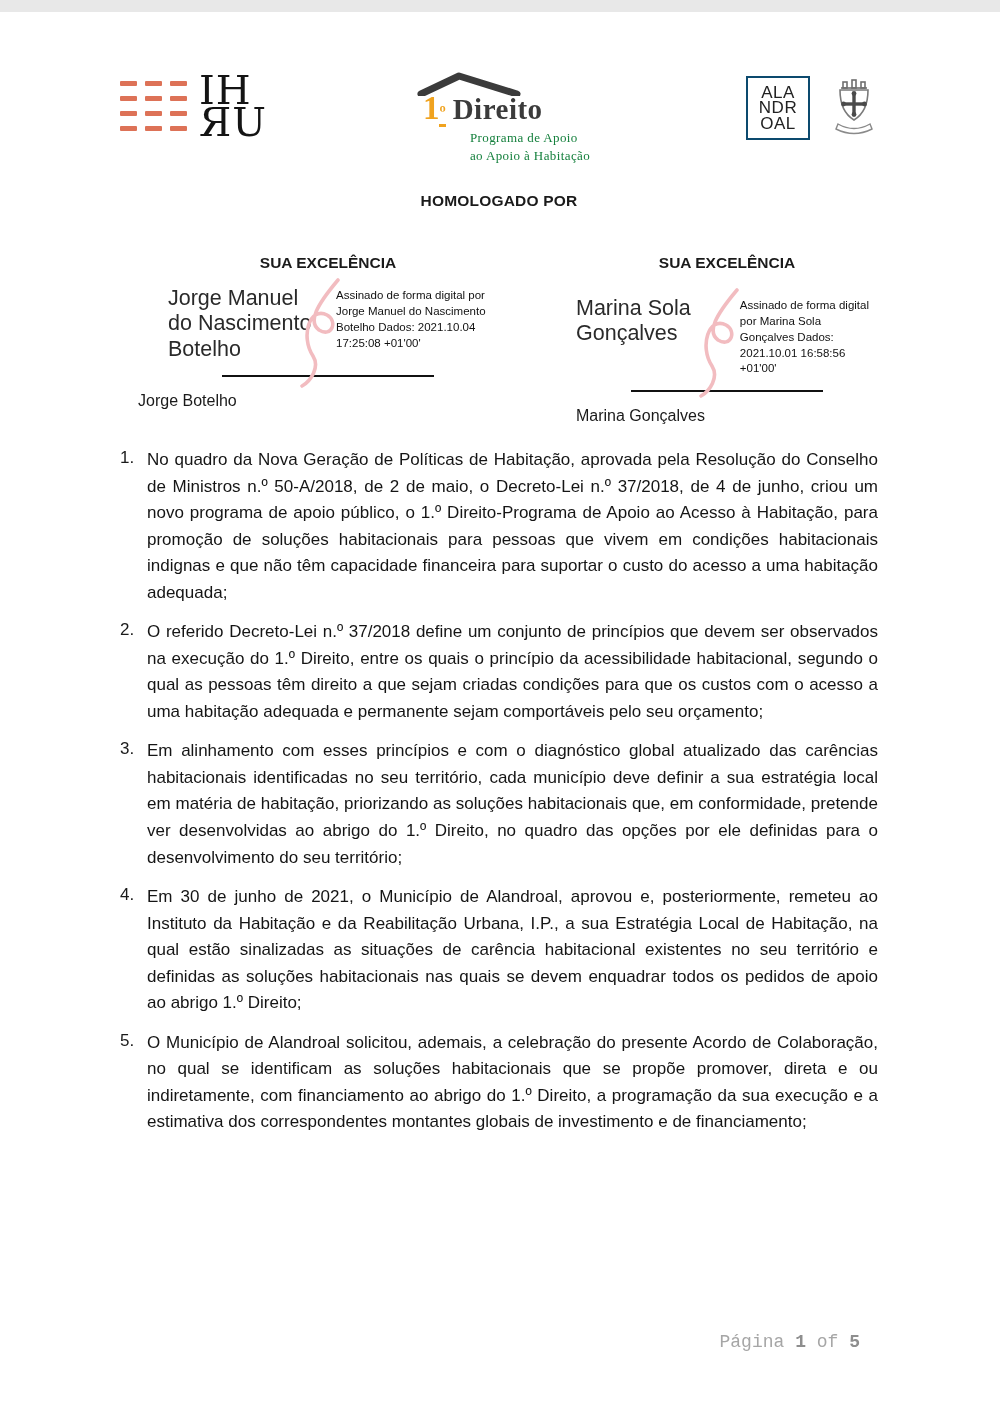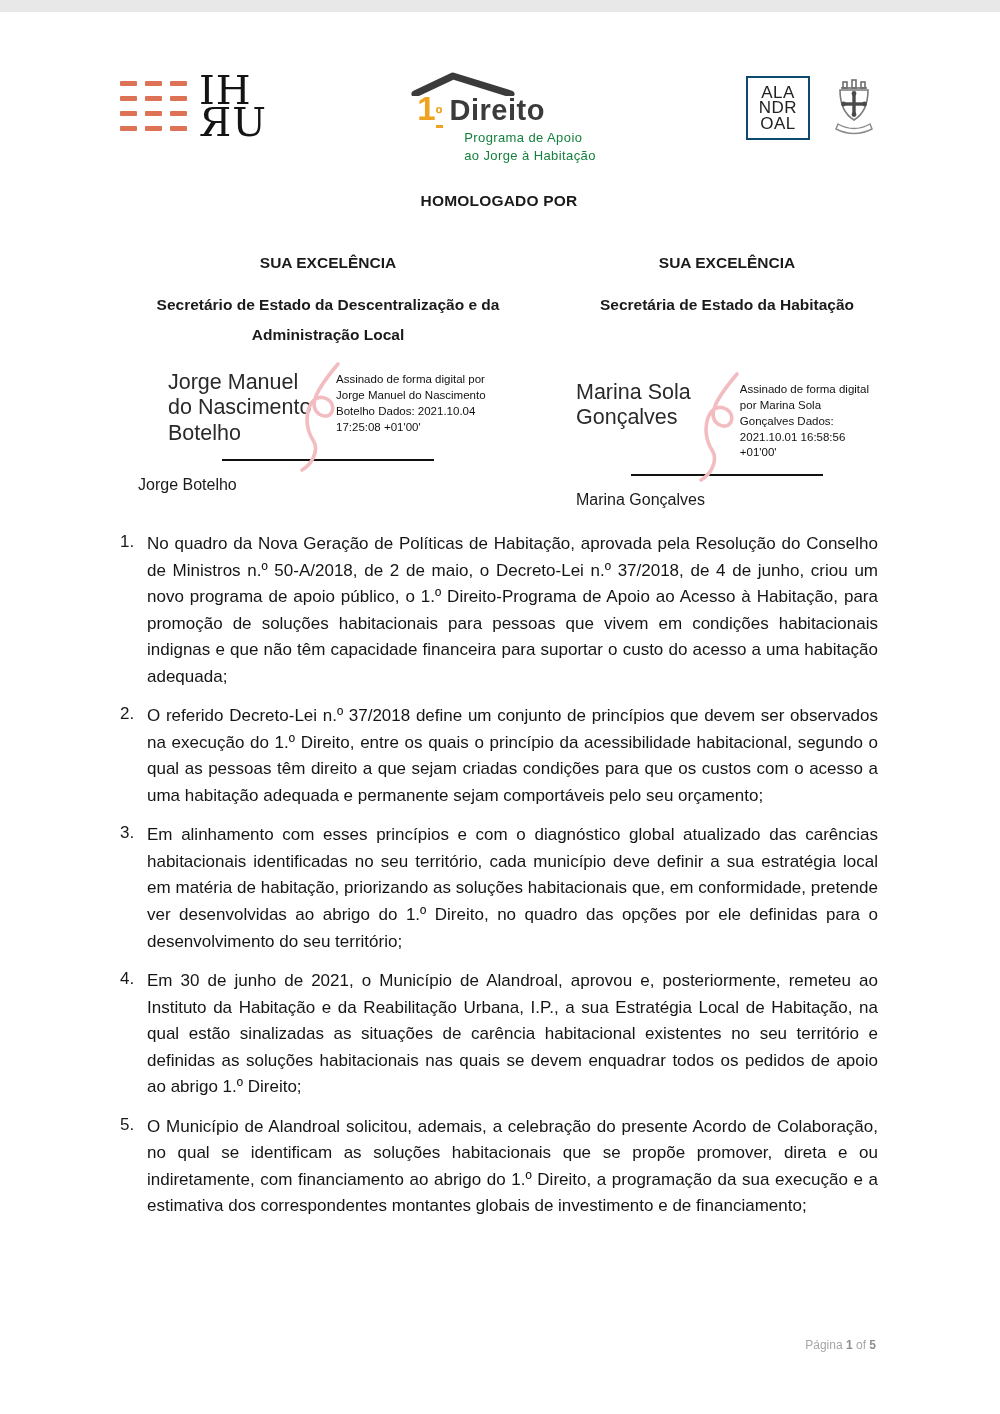--- a/index.html
+++ b/index.html
@@ -16,21 +16,21 @@
   }
 
   
   .logo-band { display:flex; justify-content:space-between; align-items:flex-start; height:92px; }
 
   .ihru { display:flex; align-items:center; gap:12px; margin-top:4px; }
   .ihru-dashes { display:grid; grid-template-columns:repeat(3,17px); gap:10px 8px; }
   .ihru-dashes i { display:block; width:17px; height:5px; border-radius:1px; background:#dd7257; }
   .ihru-letters { font-family:"DejaVu Serif", serif; font-size:40px; line-height:.8; color:#141414; letter-spacing:1px; }
 
-  .direito { position:relative; padding-top:20px; margin-top:2px; }
+  .direito { position:relative; padding-top:20px; margin-top:2px;font-family:Liberation Serif, serif; }
   .direito-roof { position:absolute; top:0; left:-6px; }
   .d-row { display:flex; align-items:baseline; }
   .d-num { color:#f0a31f; font-size:33px; font-weight:bold; line-height:1; }
   .d-ord { font-size:19px; border-bottom:3px solid #f0a31f; padding-bottom:1px; }
   .d-word { font-size:29px; font-weight:bold; color:#3b3b3b; margin-left:7px; letter-spacing:.5px; line-height:1; }
   .d-sub { margin-left:47px; margin-top:4px; font-size:13px; color:#15803d; line-height:1.35; letter-spacing:.4px; }
 
   .aland { display:flex; align-items:flex-start; gap:20px; margin-top:6px; }
   .aland-box { width:64px; height:64px; border:2px solid #0c4a6e; display:flex; flex-direction:column;
                justify-content:center; align-items:center; font-size:17px; line-height:.92;
@@ -60,21 +60,21 @@
   .col-right .sigblock { margin-top:24px; }
 
   
   .agree-title { text-align:center; font-weight:bold; font-size:15.5px; margin-top:52px; letter-spacing:.2px; }
   .paras { margin-top:22px; }
   .para { display:flex; margin-top:13px; }
   .pnum { width:27px; flex:0 0 27px; font-size:17px; padding-top:1px; }
   .ptext { flex:1; font-size:17px; line-height:1.56; text-align:justify; color:#151515; }
 
   
-  .footer { position:absolute; right:124px; bottom:74px; font-size:12px; color:#a6a6a6; }
+  .footer { position:absolute; right:140px; bottom:74px; font-size:18px; color:#a6a6a6;font-family:Liberation Mono, monospace; }
   .footer b { color:#8e8e8e; }
 </style>
 </head>
 <body>
 
 <div class="page">
 
   <div class="logo-band">
 
     <div class="ihru">
@@ -101,21 +101,21 @@
     <div class="direito">
       <svg class="direito-roof" width="104" height="24" viewBox="0 0 104 24">
         <polyline points="4,22 42,4 100,22" fill="none" stroke="#3b3b3b" stroke-width="7" stroke-linecap="round" stroke-linejoin="round"></polyline>
       </svg>
       <div class="d-row">
         <span class="d-num"><span>1</span><span class="d-ord">º</span></span>
         <span class="d-word">Direito</span>
       </div>
       <div class="d-sub">
         <div>Programa de Apoio</div>
-        <div>ao Jorge à Habitação</div>
+        <div>ao Apoio à Habitação</div>
       </div>
     </div>
 
     <div class="aland">
       <div class="aland-box">
         <div>ALA</div>
         <div>NDR</div>
         <div>OAL</div>
       </div>
       <svg class="crest" width="48" height="62" viewBox="0 0 48 62">
@@ -140,37 +140,35 @@
       </svg>
     </div>
   </div>
 
   <div class="homologado">HOMOLOGADO POR</div>
 
   <div class="cols">
 
     <div class="col col-left">
       <div class="salutation">SUA EXCELÊNCIA</div>
-      <div class="role">Secretário de Estado da Descentralização e da Administração Local</div>
       <div class="sigblock">
         <div class="sig-row">
           <div class="sig-bigname">Jorge Manuel do Nascimento Botelho</div>
           <svg class="flourish" width="58" height="112" viewBox="0 0 58 112">
             <path d="M42,4 C20,30 12,46 23,54 C36,62 42,45 31,39 C14,30 4,60 17,80 C24,91 15,105 6,110" stroke="#f2bcc0" stroke-width="3.6" fill="none" stroke-linecap="round"></path>
           </svg>
           <div class="sig-details">Assinado de forma digital por Jorge Manuel do Nascimento Botelho Dados: 2021.10.04 17:25:08 +01'00'</div>
         </div>
         <div class="sig-rule"></div>
         <div class="printed">Jorge Botelho</div>
       </div>
     </div>
 
     <div class="col col-right">
       <div class="salutation">SUA EXCELÊNCIA</div>
-      <div class="role">Secretária de Estado da Habitação</div>
       <div class="sigblock">
         <div class="sig-row">
           <div class="sig-bigname">Marina Sola Gonçalves</div>
           <svg class="flourish" width="58" height="112" viewBox="0 0 58 112">
             <path d="M42,4 C20,30 12,46 23,54 C36,62 42,45 31,39 C14,30 4,60 17,80 C24,91 15,105 6,110" stroke="#f2bcc0" stroke-width="3.6" fill="none" stroke-linecap="round"></path>
           </svg>
           <div class="sig-details">Assinado de forma digital por Marina Sola Gonçalves Dados: 2021.10.01 16:58:56 +01'00'</div>
         </div>
         <div class="sig-rule"></div>
         <div class="printed">Marina Gonçalves</div>

